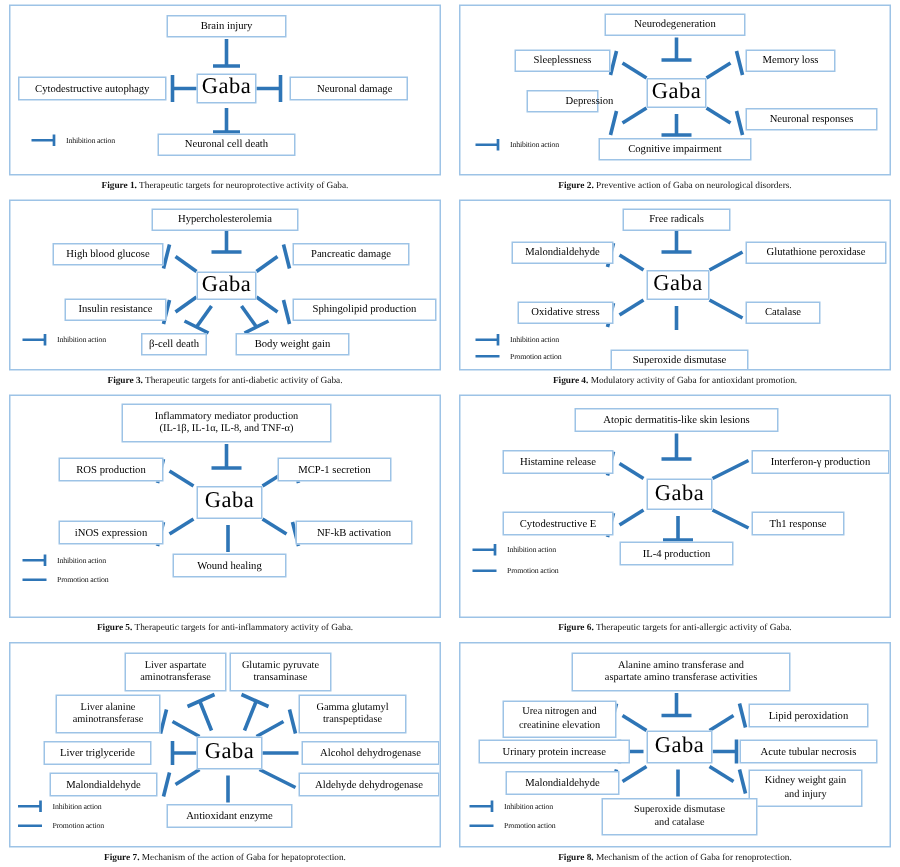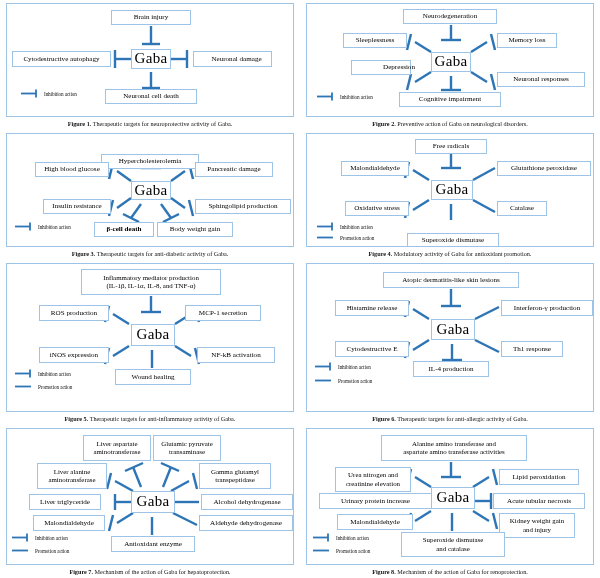--- a/index.html
+++ b/index.html
@@ -116,21 +116,21 @@
             <line x1="184" y1="30" x2="188" y2="46"></line>
           <line x1="164" y1="68" x2="180" y2="78"></line>
             <line x1="184" y1="70" x2="188" y2="86"></line>
           <line x1="144" y1="72" x2="144" y2="86"></line>
             <line x1="134" y1="86" x2="154" y2="86"></line>
         </g>
       </svg>
       <div class="node center" style="left:124px;top:48px;width:40px;height:20px;">Gaba</div>
       <div class="node" style="left:96px;top:5px;width:94px;height:15px;">Neurodegeneration</div>
       <div class="node" style="left:36px;top:29px;width:64px;height:15px;">Sleeplessness</div>
-      <div class="node" style="left:44px;top:56px;width:60px;height:15px;padding-left:38px;">Depression</div>
+      <div class="node" style="left:44px;top:56px;width:48px;height:15px;padding-left:38px;">Depression</div>
       <div class="node" style="left:190px;top:29px;width:60px;height:15px;">Memory loss</div>
       <div class="node" style="left:190px;top:68px;width:88px;height:15px;">Neuronal responses</div>
       <div class="node" style="left:92px;top:88px;width:102px;height:15px;">Cognitive impairment</div>
       <div class="legend" style="left:10px;top:88px;">
         <svg class="glyph" width="20" height="9">
             <g stroke="#2e75b6" stroke-width="1.8" fill="none">
               <line x1="0" y1="4.5" x2="15" y2="4.5"></line>
               <line x1="15" y1="0.6" x2="15" y2="8.4"></line>
             </g>
           </svg>
@@ -154,26 +154,26 @@
             <line x1="182" y1="29" x2="186" y2="45"></line>
           <line x1="164" y1="64" x2="178" y2="74"></line>
             <line x1="182" y1="66" x2="186" y2="82"></line>
           <line x1="134" y1="70" x2="124" y2="84"></line>
             <line x1="116" y1="80" x2="132" y2="88"></line>
           <line x1="154" y1="70" x2="164" y2="84"></line>
             <line x1="156" y1="88" x2="172" y2="80"></line>
         </g>
       </svg>
       <div class="node center" style="left:124px;top:47px;width:40px;height:19px;">Gaba</div>
-      <div class="node" style="left:94px;top:20px;width:98px;height:15px;">Hypercholesterolemia</div>
+      <div class="node" style="left:94px;top:5px;width:98px;height:15px;">Hypercholesterolemia</div>
       <div class="node" style="left:28px;top:28px;width:74px;height:15px;">High blood glucose</div>
       <div class="node" style="left:36px;top:65px;width:68px;height:15px;">Insulin resistance</div>
       <div class="node" style="left:188px;top:28px;width:78px;height:15px;">Pancreatic damage</div>
       <div class="node" style="left:188px;top:65px;width:96px;height:15px;">Sphingolipid production</div>
-      <div class="node" style="left:87px;top:88px;width:60px;height:15px;font-weight:bold;">β-cell death</div>
+      <div class="node" style="left:87px;top:88px;width:44px;height:15px;">β-cell death</div>
       <div class="node" style="left:150px;top:88px;width:76px;height:15px;">Body weight gain</div>
       <div class="legend" style="left:8px;top:88px;">
         <svg class="glyph" width="20" height="9">
             <g stroke="#2e75b6" stroke-width="1.8" fill="none">
               <line x1="0" y1="4.5" x2="15" y2="4.5"></line>
               <line x1="15" y1="0.6" x2="15" y2="8.4"></line>
             </g>
           </svg>
         <span class="lbl">Inhibition action</span>
       </div>
@@ -389,21 +389,21 @@
           <line x1="166" y1="82" x2="182" y2="92"></line>
             <line x1="186" y1="84" x2="190" y2="100"></line>
           <line x1="145" y1="84" x2="145" y2="102"></line>
         </g>
       </svg>
       <div class="node center" style="left:124px;top:58px;width:44px;height:22px;">Gaba</div>
       <div class="node two" style="left:74px;top:6px;width:146px;height:26px;">Alanine amino transferase and
 aspartate amino transferase activities</div>
       <div class="node two" style="left:28px;top:38px;width:76px;height:25px;">Urea nitrogen and
 creatinine elevation</div>
-      <div class="node" style="left:12px;top:64px;width:113px;height:16px;text-align:right;">Urinary protein increase</div>
+      <div class="node" style="left:12px;top:64px;width:101px;height:16px;text-align:right;">Urinary protein increase</div>
       <div class="node" style="left:30px;top:85px;width:76px;height:16px;">Malondialdehyde</div>
       <div class="node" style="left:192px;top:40px;width:80px;height:16px;">Lipid peroxidation</div>
       <div class="node" style="left:186px;top:64px;width:92px;height:16px;">Acute tubular necrosis</div>
       <div class="node two" style="left:192px;top:84px;width:76px;height:25px;">Kidney weight gain
 and injury</div>
       <div class="node two" style="left:94px;top:103px;width:104px;height:25px;">Superoxide dismutase
 and catalase</div>
       <div class="legend" style="left:6px;top:104px;">
         <svg class="glyph" width="20" height="9">
             <g stroke="#2e75b6" stroke-width="1.8" fill="none">

